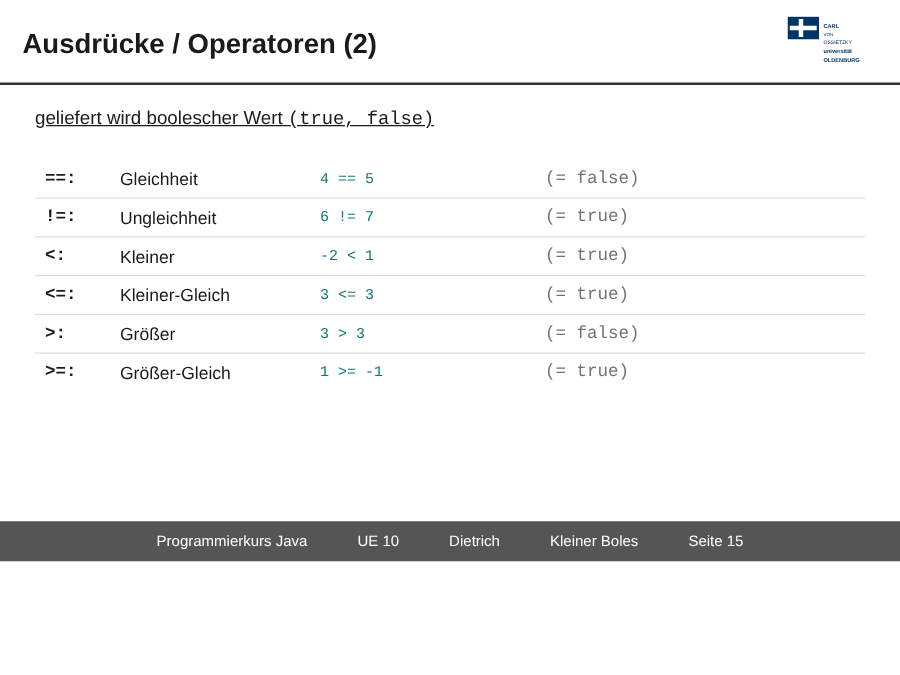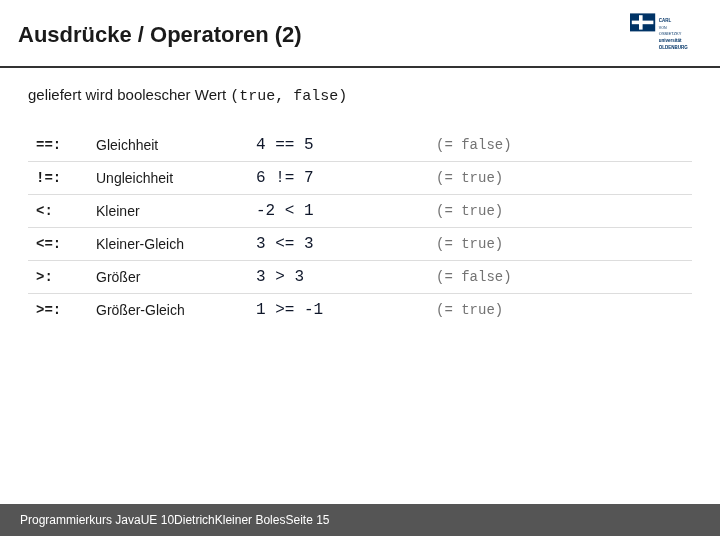--- a/index.html
+++ b/index.html
@@ -9,21 +9,21 @@
       height: 540px;
       background: #ffffff;
       font-family: Arial, Helvetica, sans-serif;
       font-size: 14px;
       color: #000;
       overflow: hidden;
     }
 
     .page {
       width: 720px;
-      height: 536px;
+      height: 449px;
       position: relative;
       padding: 0;
     }
 
     
     .header {
       display: flex;
       align-items: center;
       justify-content: space-between;
       padding: 10px 18px 6px 18px;
@@ -51,20 +51,21 @@
 
     
     .main-content {
       padding: 18px 28px 10px 28px;
     }
 
     .subtitle {
       font-size: 15px;
       color: #1a1a1a;
       margin-bottom: 24px;
+      text-decoration: underline;
     }
 
     .subtitle code {
       font-family: 'Courier New', Courier, monospace;
       font-size: 15px;
     }
 
     
     .operators-table {
       width: 100%;
@@ -93,41 +94,43 @@
     }
 
     .col-name {
       font-size: 14px;
       width: 160px;
       color: #1a1a1a;
     }
 
     .col-example {
       font-family: 'Courier New', Courier, monospace;
-      font-size: 16px;
+      font-size: 12px;
       width: 180px;
-      color: #0f172a;
+      color: #0f766e;
     }
 
     .col-result {
       font-family: 'Courier New', Courier, monospace;
       font-size: 14px;
       color: #737373;
     }
 
     
     .footer {
       position: absolute;
       bottom: 0;
       left: 0;
       right: 0;
       height: 32px;
       background: #555;
       display: flex;
       align-items: center;
+      justify-content: center;
+      gap: 40px;
       padding: 0 20px;
     }
 
     .footer span {
       color: #ffffff;
       font-size: 12px;
     }
   </style>
 </head>
 <body>

